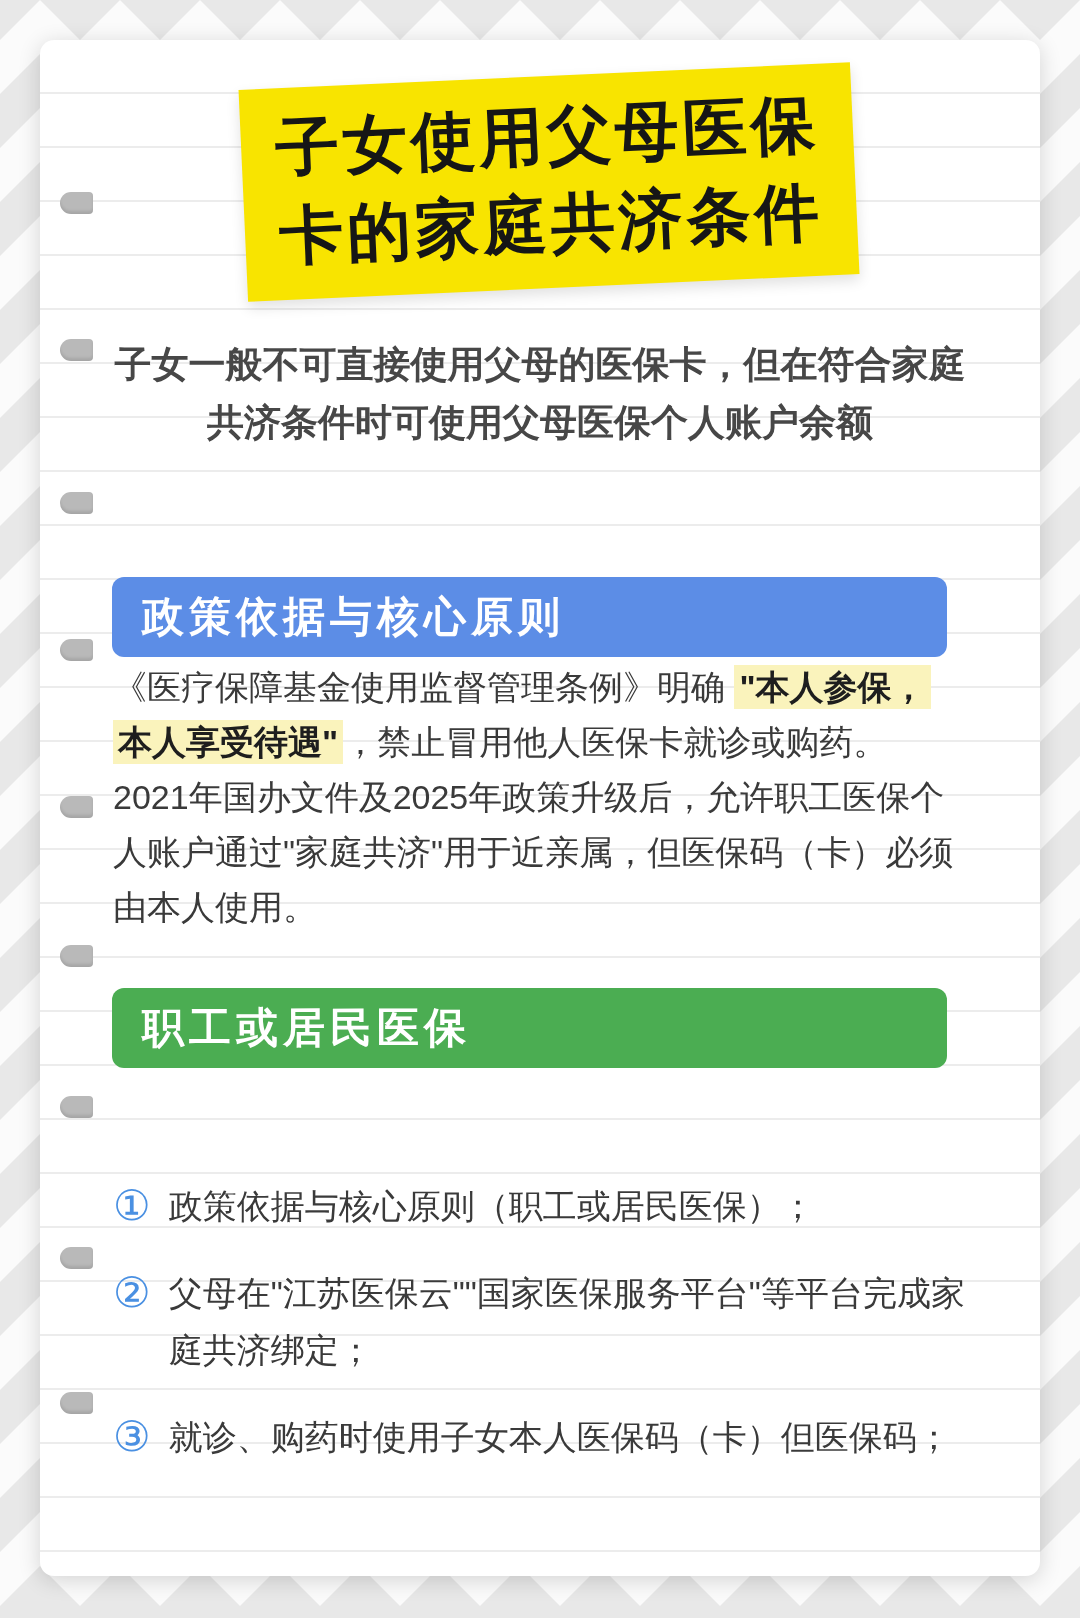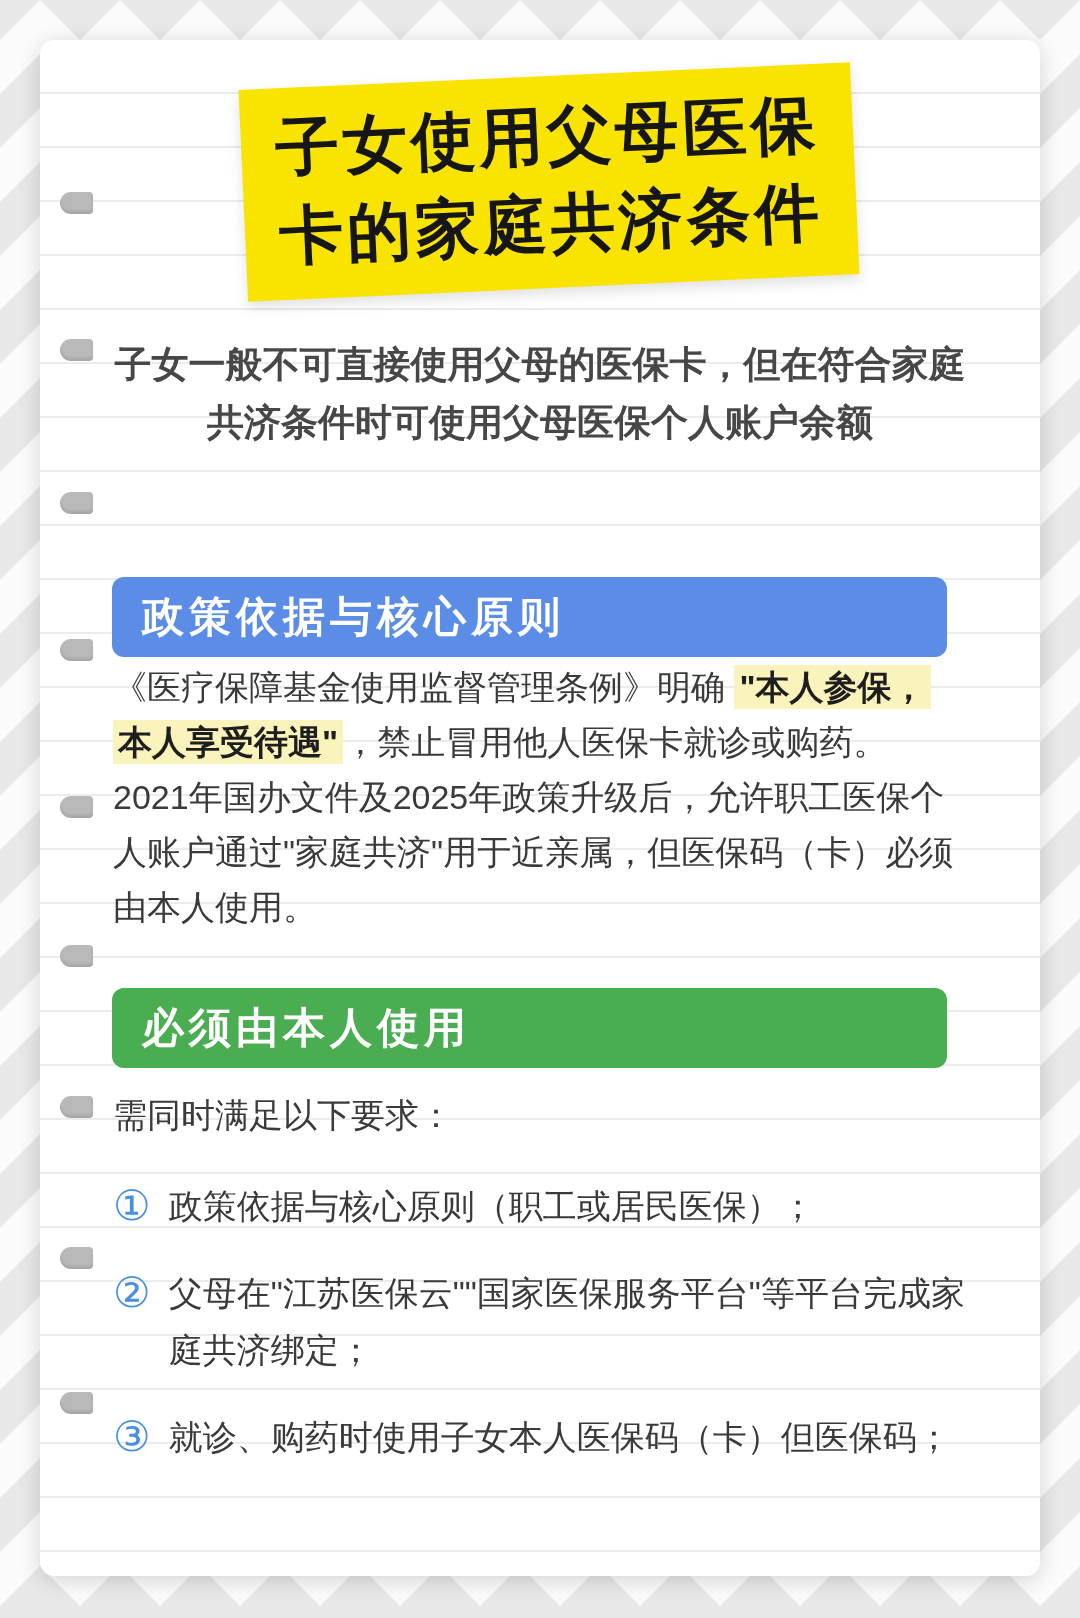--- a/index.html
+++ b/index.html
@@ -117,24 +117,23 @@
 
   <p class="intro">子女一般不可直接使用父母的医保卡，但在符合家庭共济条件时可使用父母医保个人账户余额</p>
 
   <div class="bar bar-blue">
     <span>政策依据与核心原则</span>
   </div>
 
   <p class="para"><span>《医疗保障基金使用监督管理条例》明确 </span><span class="hl">"本人参保，本人享受待遇"</span><span>，禁止冒用他人医保卡就诊或购药。2021年国办文件及2025年政策升级后，允许职工医保个人账户通过"家庭共济"用于近亲属，但医保码（卡）必须由本人使用。</span></p>
 
   <div class="bar bar-green">
-    <span>必须由本人使用</span>
+    <span>职工或居民医保</span>
   </div>
 
-  <p class="lead">需同时满足以下要求：</p>
 
   <div class="list">
     <div class="item">
       <span class="num">①</span>
       <span class="itext">政策依据与核心原则（职工或居民医保）；</span>
     </div>
     <div class="item">
       <span class="num">②</span>
       <span class="itext">父母在"江苏医保云""国家医保服务平台"等平台完成家庭共济绑定；</span>
     </div>

